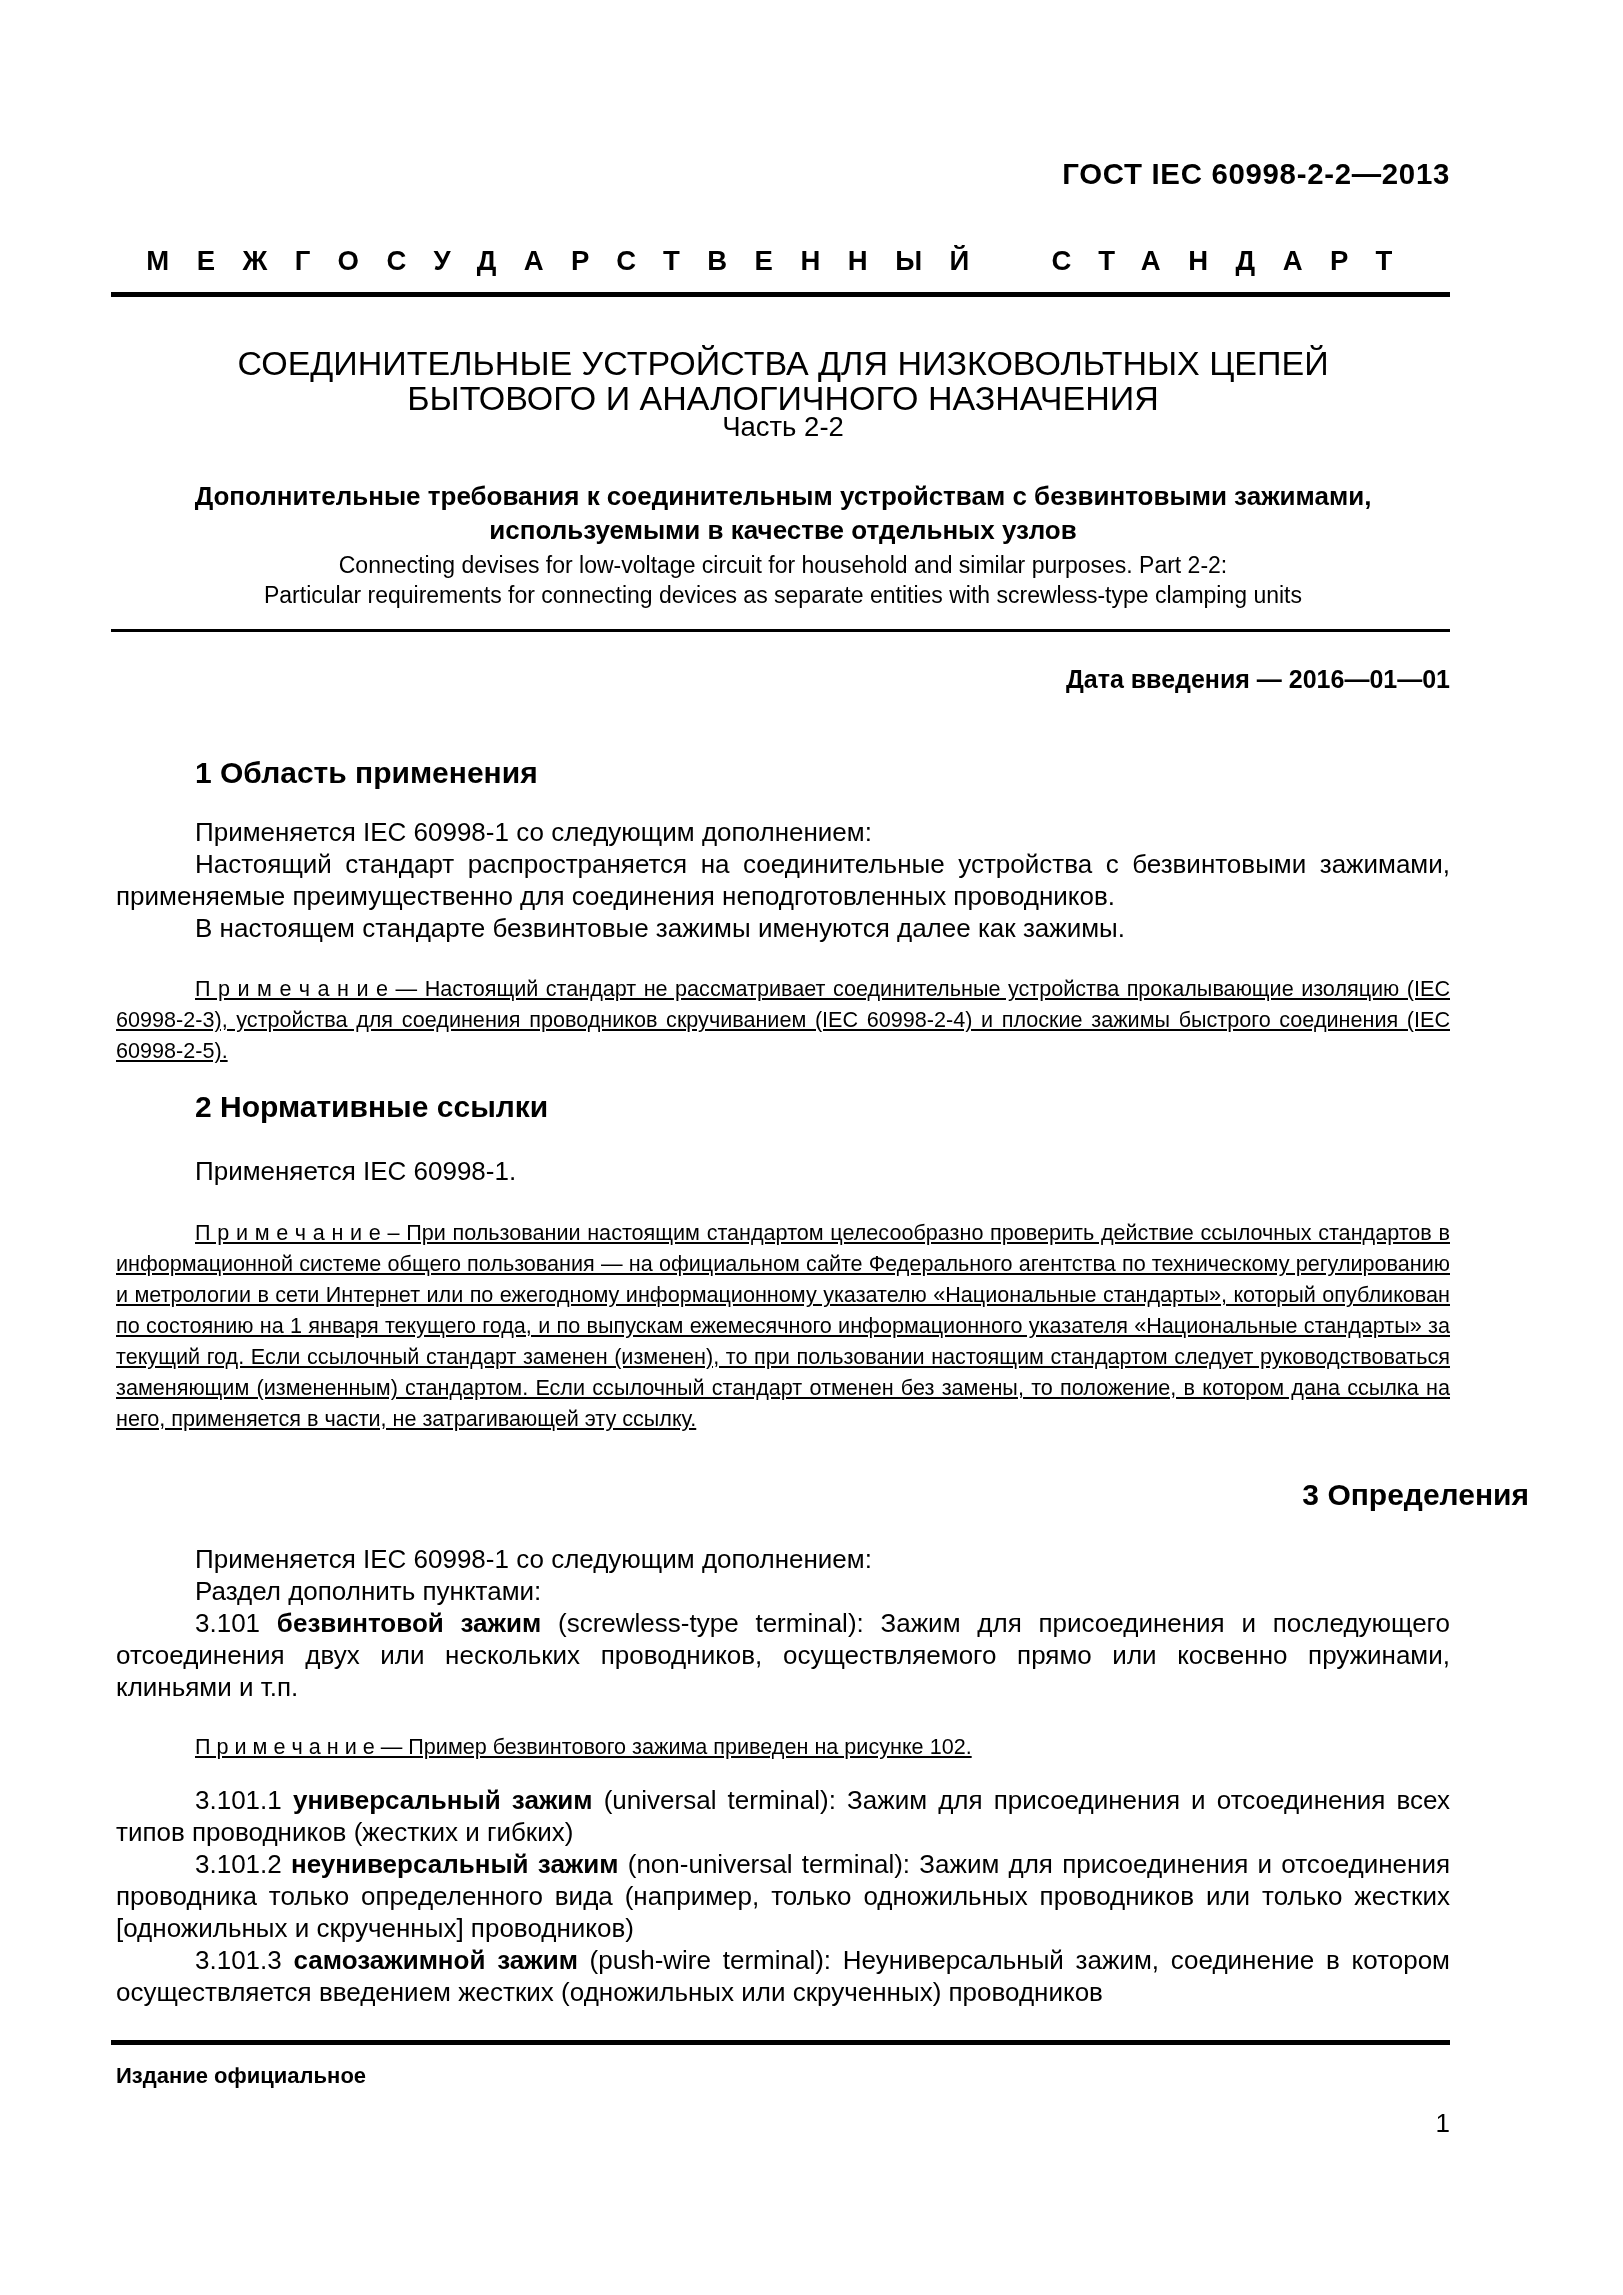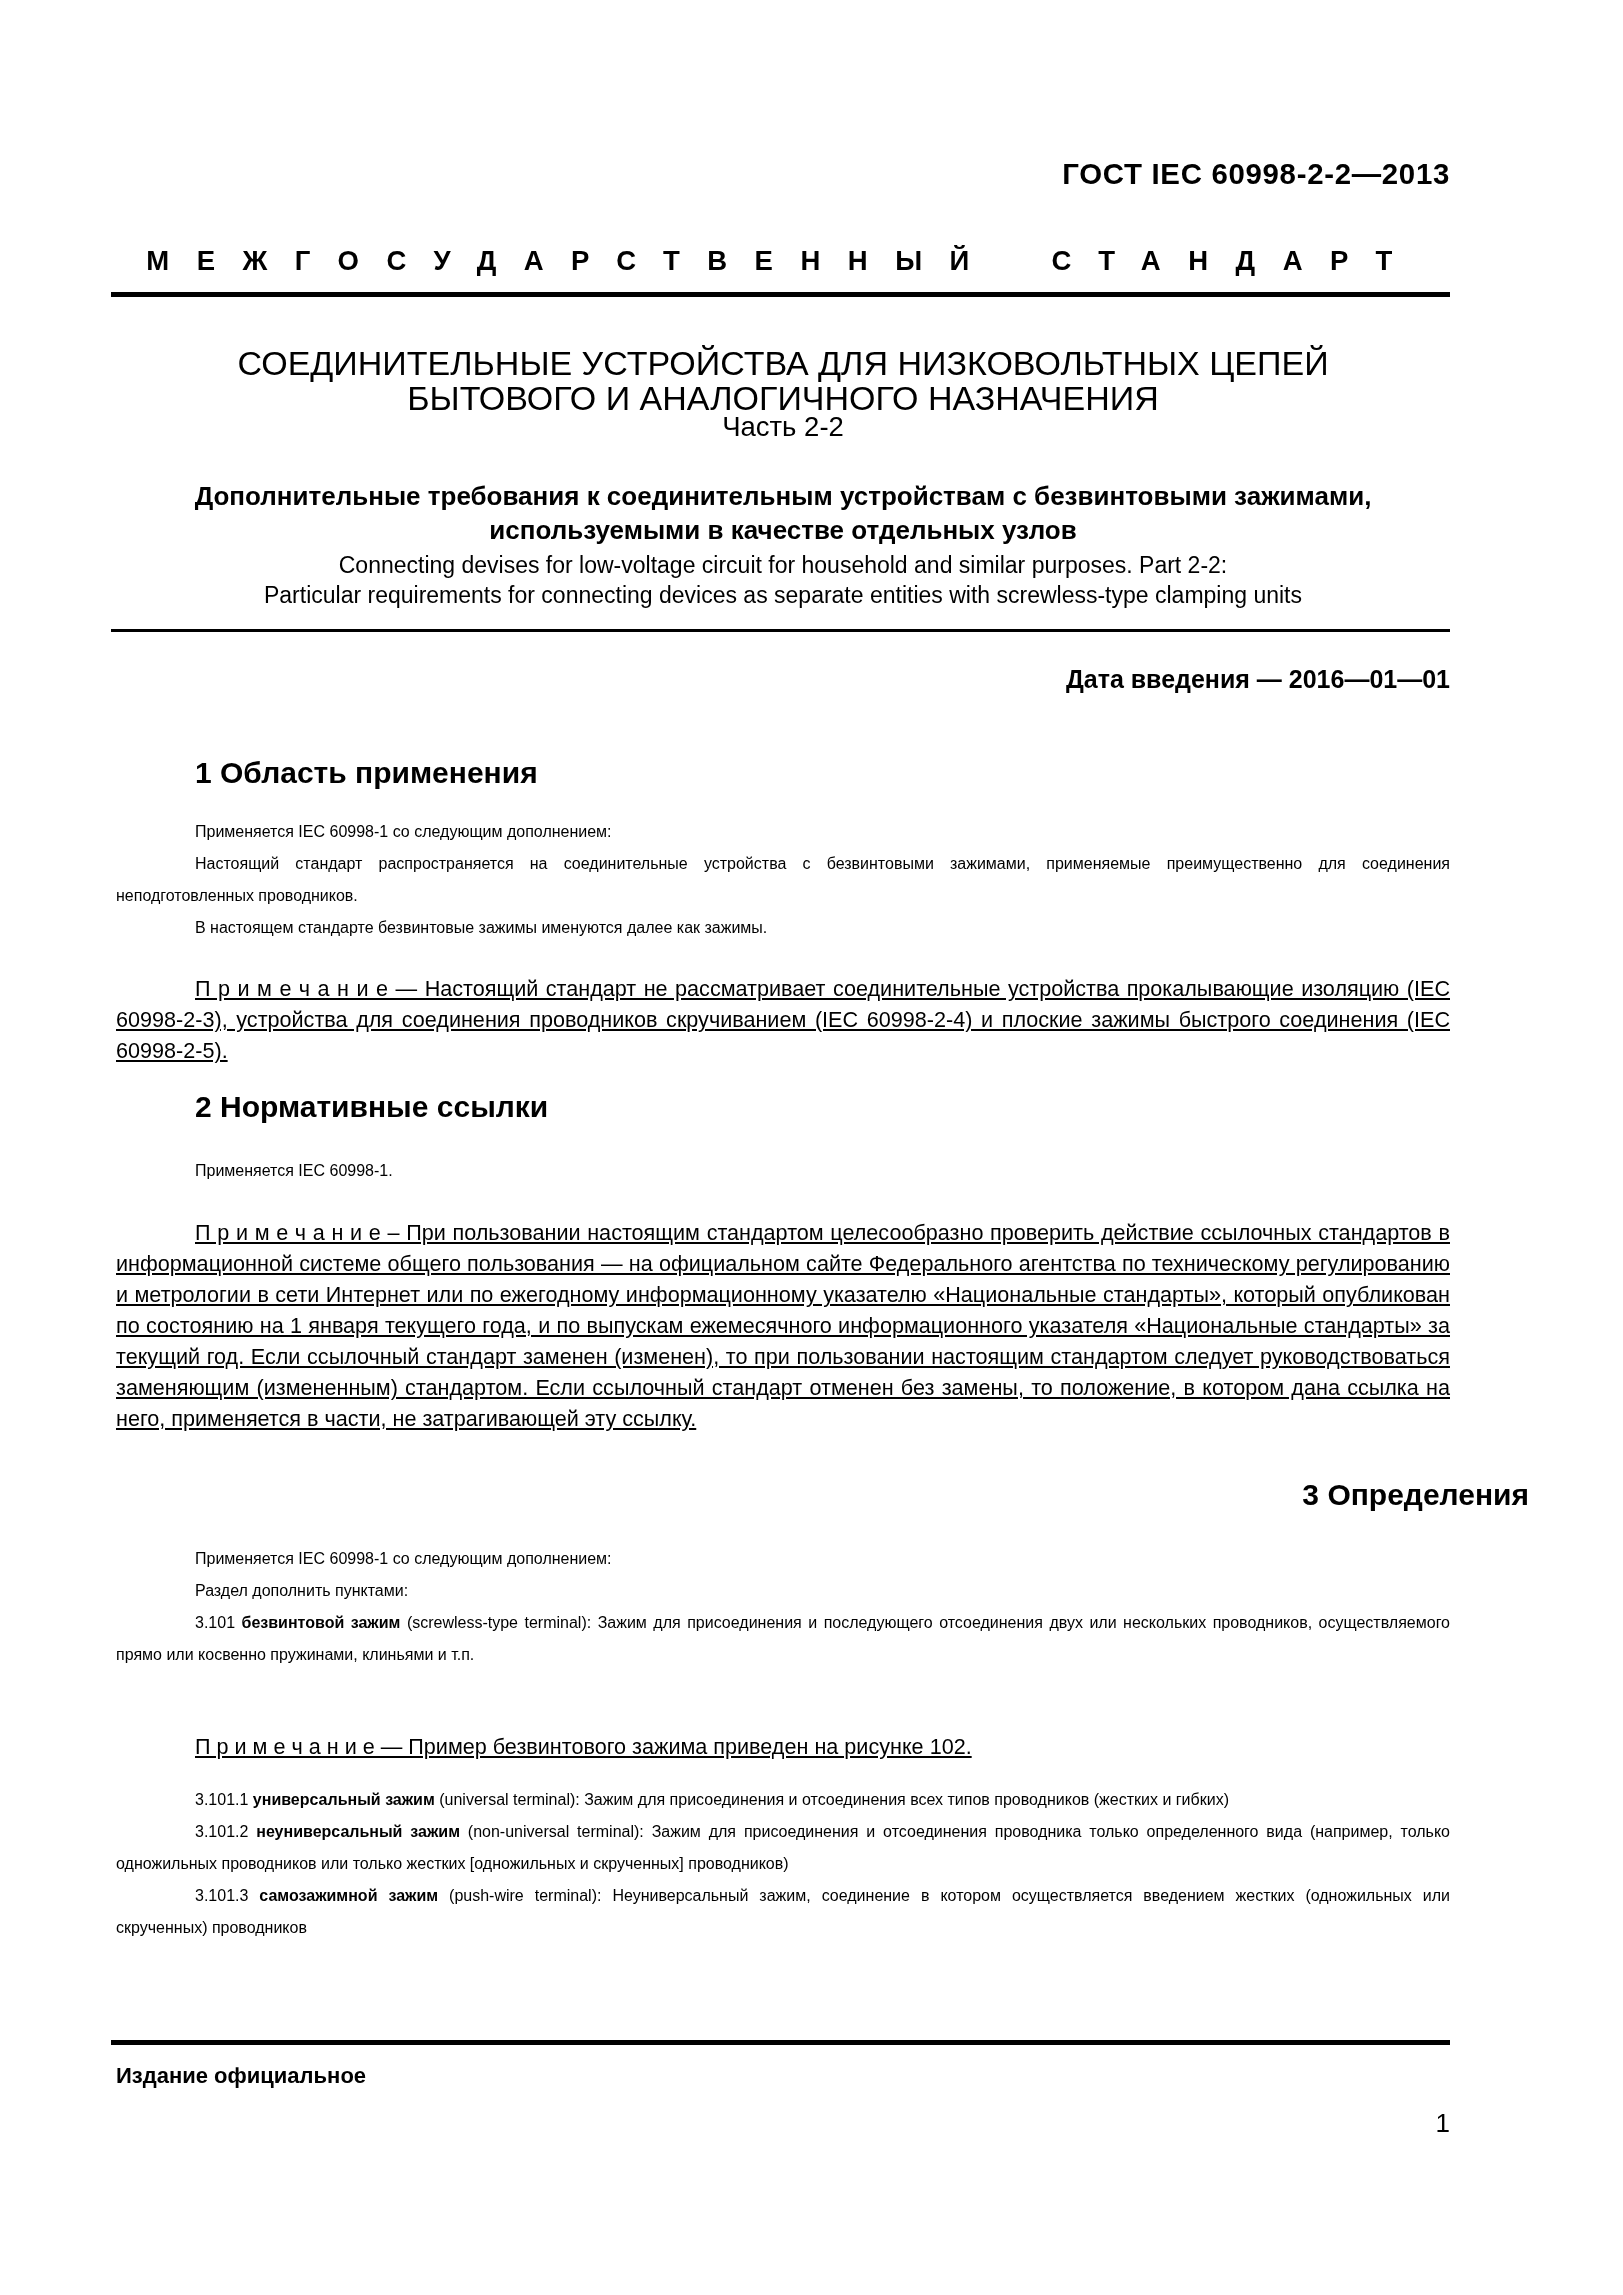--- a/index.html
+++ b/index.html
@@ -79,21 +79,21 @@
   }
   .section-heading {
     font-size: 30px;
     font-weight: bold;
     padding-left: 79px;
   }
   .h1 { top: 756px; }
   .h2 { top: 1090px; }
   .h3 { top: 1478px; text-align: right; }
 
-  .body-block { font-size: 16px; line-height: 32px; text-align: justify; }
+  .body-block { font-size: 26px; line-height: 32px; text-align: justify; }
   .body-block p { margin: 0; text-indent: 79px; }
   .blk-s1 { top: 816px; }
   .blk-s2 { top: 1155px; }
   .blk-s3a { top: 1543px; }
   .blk-s3b { top: 1784px; }
 
   .note-block { font-size: 21.6px; line-height: 31px; text-align: justify; text-decoration: underline; }
   .note-block p { margin: 0; text-indent: 79px; }
   .note-1 { top: 973px; }
   .note-2 { top: 1217px; }

